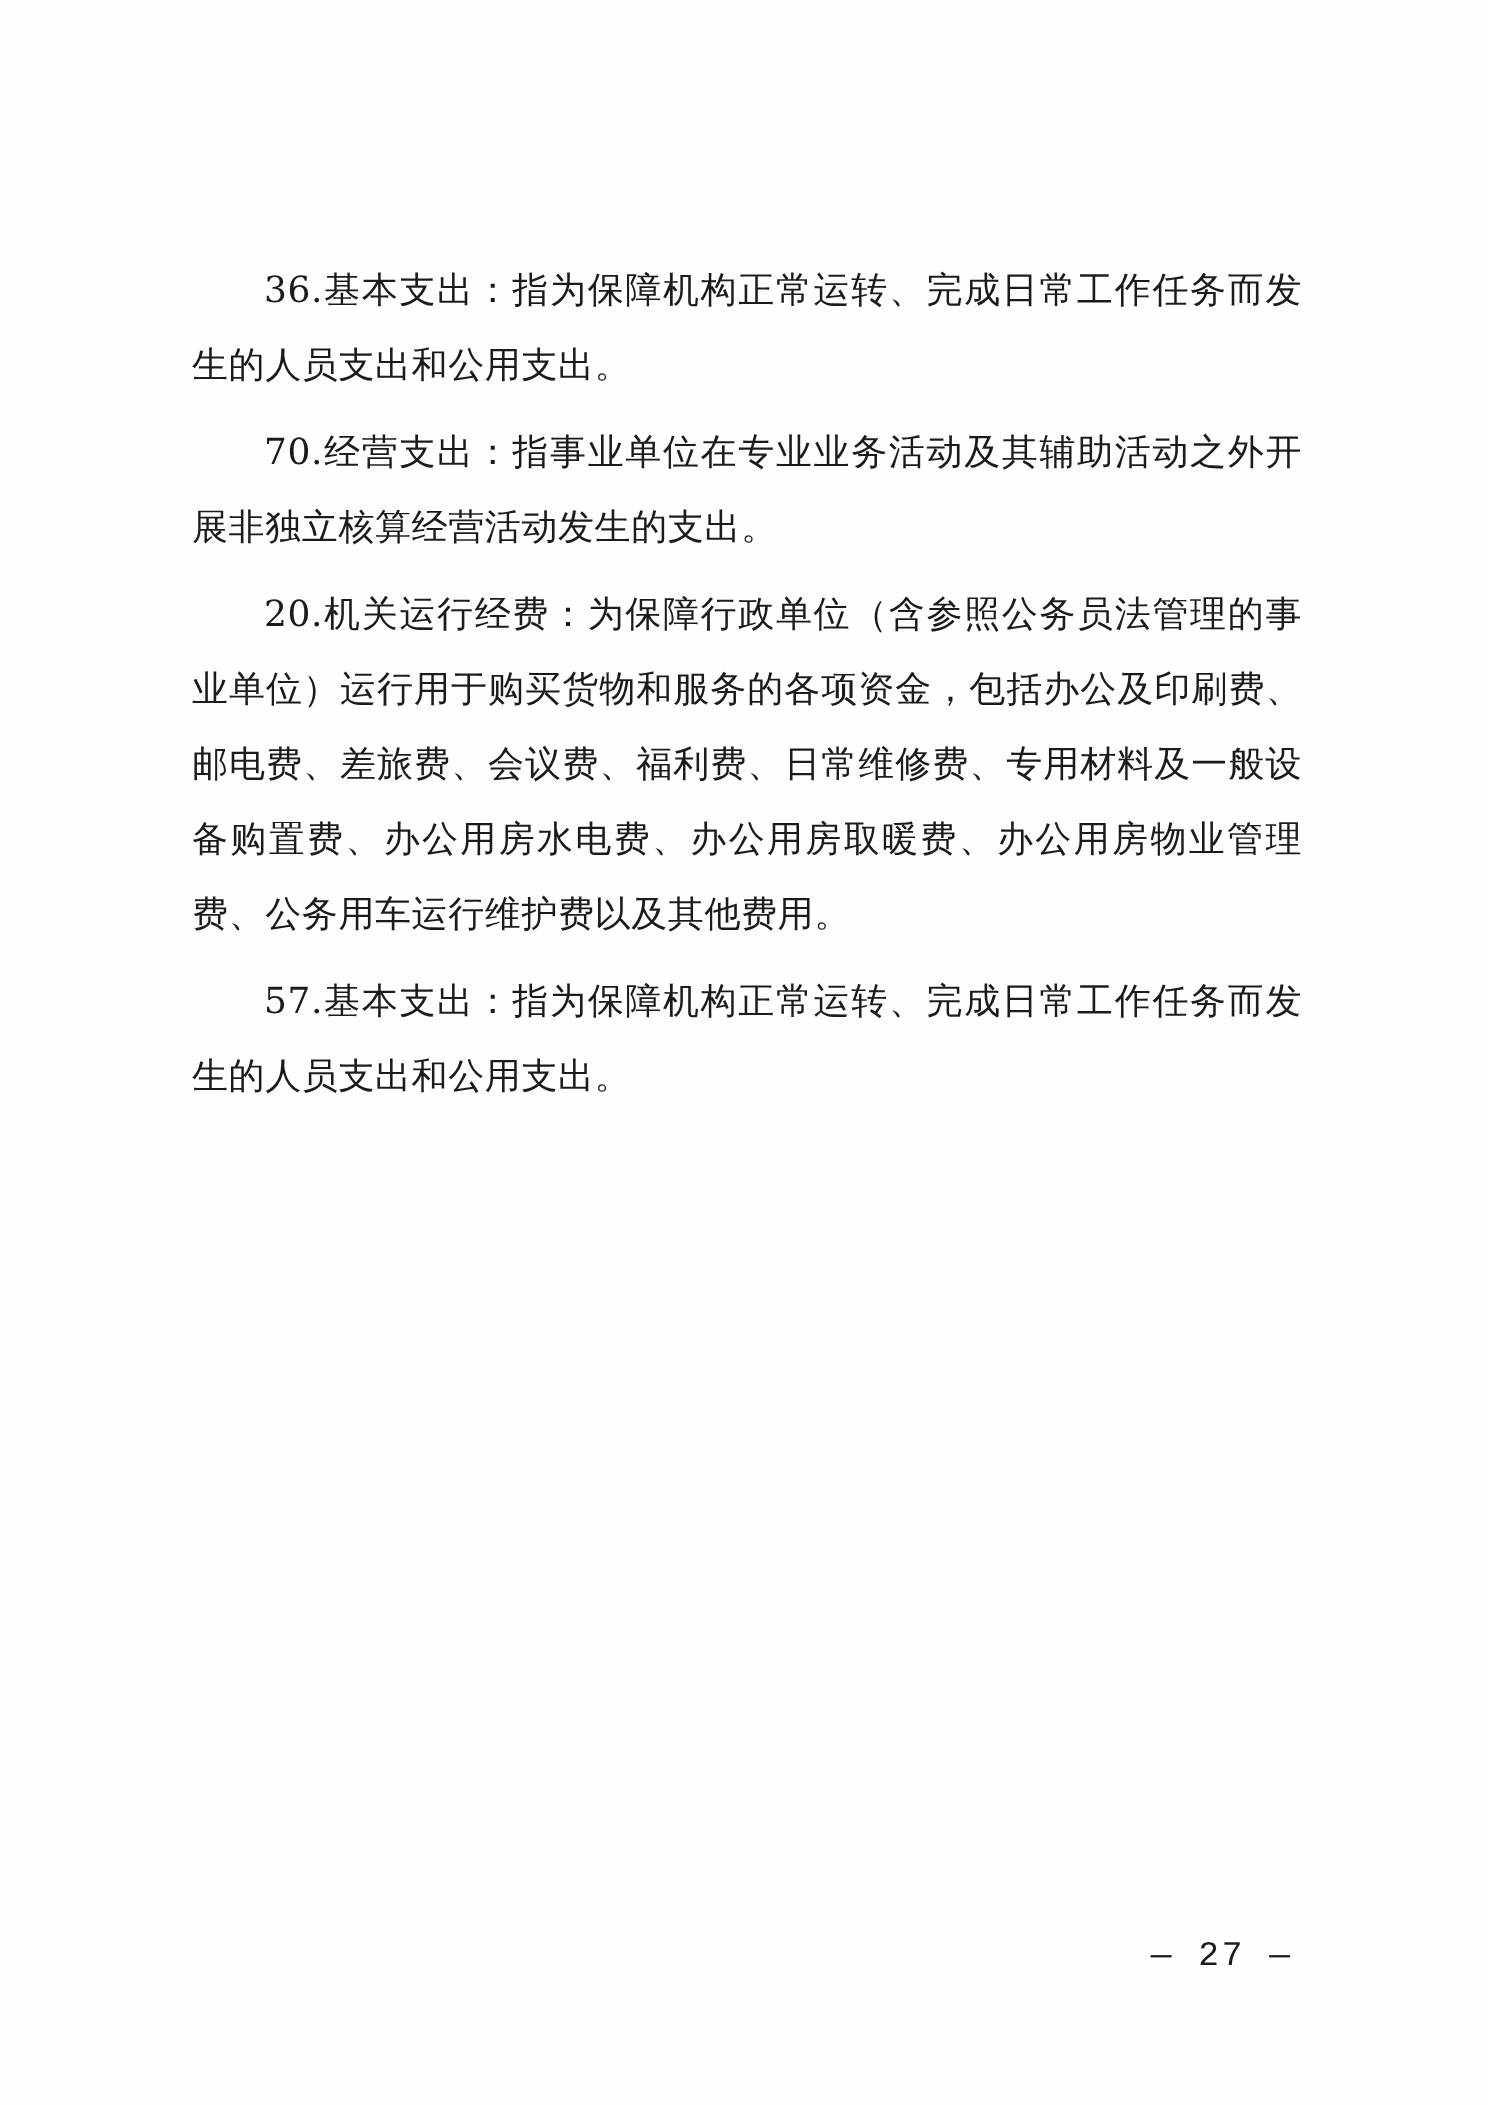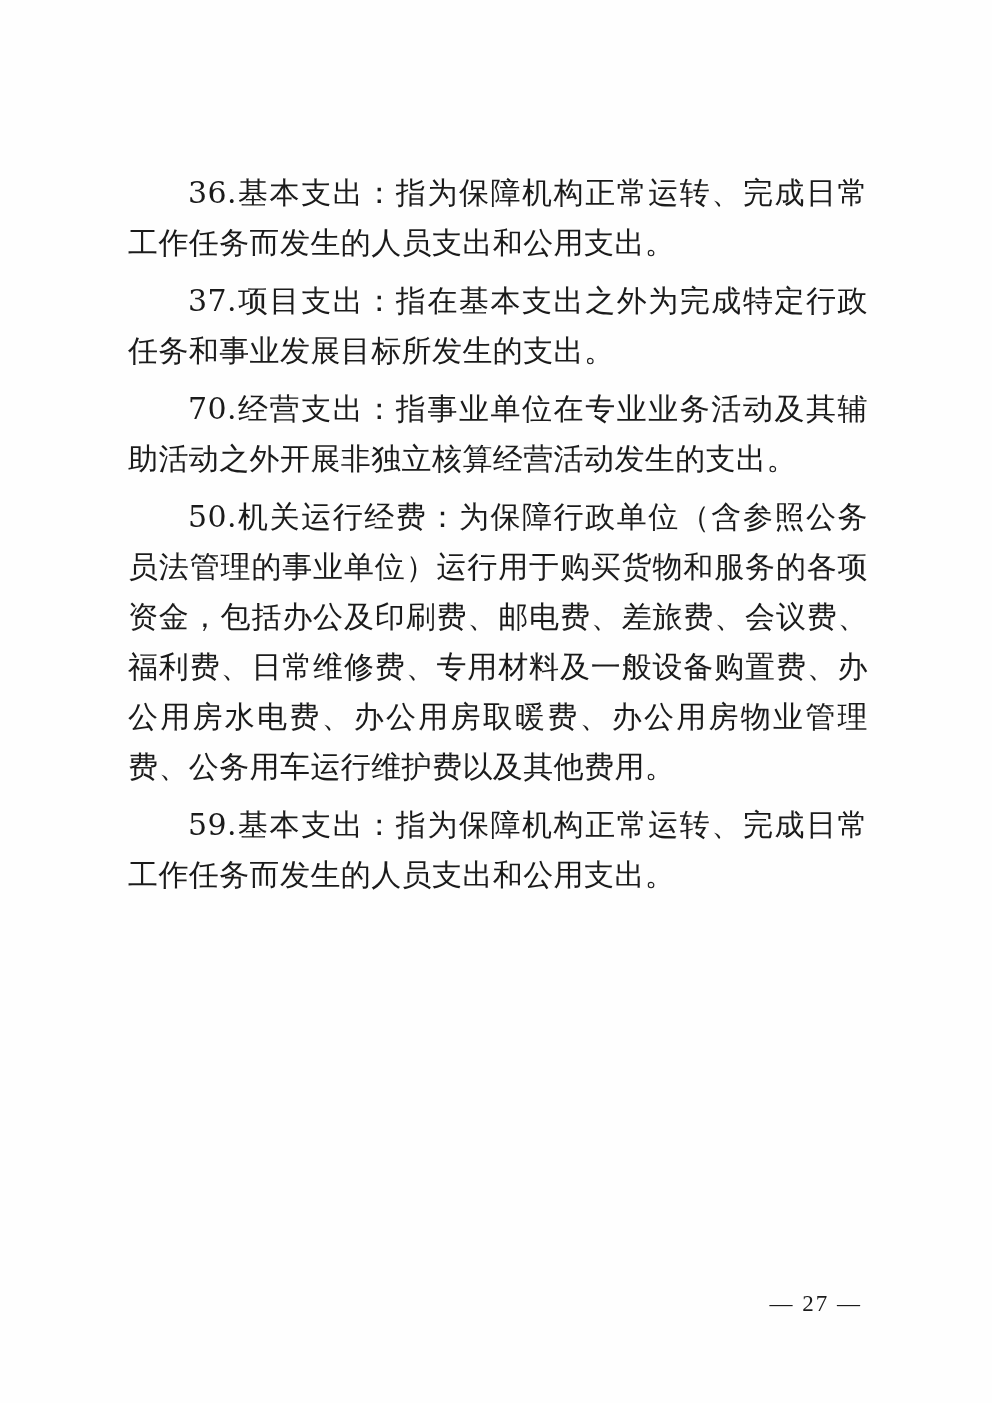--- a/index.html
+++ b/index.html
@@ -20,21 +20,21 @@
     box-sizing: border-box;
     overflow: hidden;
   }
   .content {
     position: absolute;
     left: 128px;
     top: 168px;
     width: 740px;
   }
   .para {
-    font-size: 30px;
+    font-size: 24px;
     line-height: 50px;
     text-align: justify;
     text-justify: inter-ideograph;
     text-indent: 2em;
     margin: 0 0 8px 0;
     letter-spacing: 0.4px;
     color: #1b1b1b;
     font-family: "DejaVu Serif", "Liberation Serif", serif;
   }
   .para:last-child {
@@ -45,30 +45,29 @@
     left: 0;
     right: 0;
     bottom: 86px;
     text-align: right;
     padding-right: 130px;
   }
   .page-number {
     font-size: 23px;
     letter-spacing: 2px;
     color: #1b1b1b;
-    font-family: Liberation Serif, serif;
+    font-family: Liberation Mono, monospace;
   }
 </style>
 </head>
 <body>
 
 <div class="page">
   <div class="content">
     <p class="para">36.基本支出：指为保障机构正常运转、完成日常工作任务而发生的人员支出和公用支出。</p>
-    <p class="para">37.项目支出：指在基本支出之外为完成特定行政任务和事业发展目标所发生的支出。</p>
     <p class="para">70.经营支出：指事业单位在专业业务活动及其辅助活动之外开展非独立核算经营活动发生的支出。</p>
-    <p class="para">50.机关运行经费：为保障行政单位（含参照公务员法管理的事业单位）运行用于购买货物和服务的各项资金，包括办公及印刷费、邮电费、差旅费、会议费、福利费、日常维修费、专用材料及一般设备购置费、办公用房水电费、办公用房取暖费、办公用房物业管理费、公务用车运行维护费以及其他费用。</p>
-    <p class="para">59.基本支出：指为保障机构正常运转、完成日常工作任务而发生的人员支出和公用支出。</p>
+    <p class="para">20.机关运行经费：为保障行政单位（含参照公务员法管理的事业单位）运行用于购买货物和服务的各项资金，包括办公及印刷费、邮电费、差旅费、会议费、福利费、日常维修费、专用材料及一般设备购置费、办公用房水电费、办公用房取暖费、办公用房物业管理费、公务用车运行维护费以及其他费用。</p>
+    <p class="para">57.基本支出：指为保障机构正常运转、完成日常工作任务而发生的人员支出和公用支出。</p>
   </div>
   <div class="footer">
     <span class="page-number">— 27 —</span>
   </div>
 </div>
 
 </body></html>

